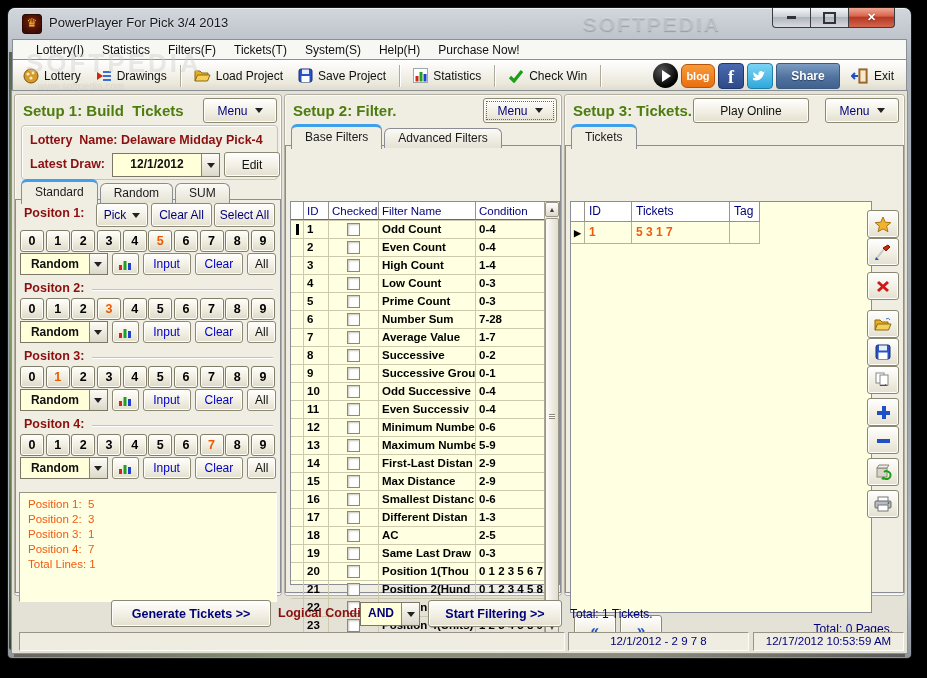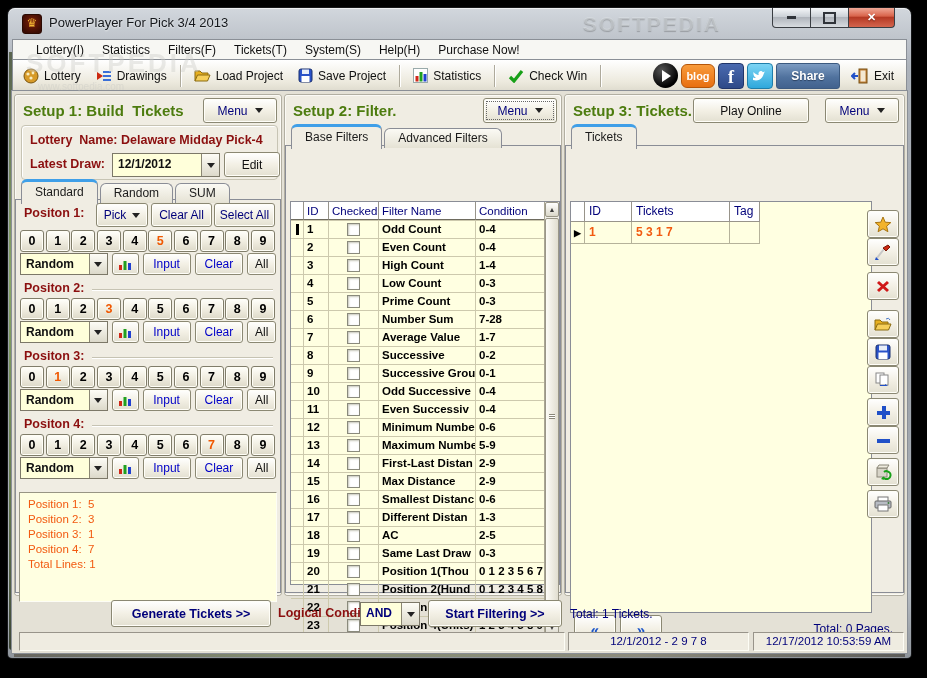--- a/index.html
+++ b/index.html
@@ -73,21 +73,21 @@
        font-size:12px;color:#101010;}
   .menu-btn{position:absolute;top:3px;width:72px;height:23px;gap:7px;color:#00007a;margin-left:6px;}
   .dn-tri{width:0;height:0;border-top:5px solid #222;border-left:4px solid transparent;border-right:4px solid transparent;}
   .focus-dotted{outline:1px dotted #666;outline-offset:-4px;}
 
   .gbox{position:absolute;left:6px;right:3px;top:30px;height:53px;border:1px solid #c7c4b4;border-radius:4px;
        box-shadow:inset 1px 1px 0 #fff;}
   .lname{position:absolute;left:8px;top:7px;color:#8b0f0f;font-weight:bold;font-size:12.5px;white-space:pre;}
   .ldraw{position:absolute;left:8px;top:31px;color:#8b0f0f;font-weight:bold;font-size:12.5px;}
   .combo{display:flex;background:#ffffda;border:1px solid #7c7868;align-items:stretch;}
-  .combo-val{flex:1;padding:3px 5px 8px;font-weight:bold;font-size:12px;color:#101010;}
+  .combo-val{flex:1;padding:3px 5px 8px;font-weight:bold;font-size:12px;color:#101010;text-align:center;}
   .combo-arrow{width:17px;background:linear-gradient(#fdfcf6,#dcd9ca);border-left:1px solid #8a8673;
        display:flex;align-items:center;justify-content:center;}
   .cb-draw{position:absolute;left:90px;top:27px;width:106px;height:22px;}
   .edit-btn{position:absolute;left:202px;top:26px;width:54px;height:23px;}
 
   .tabs{position:absolute;display:flex;padding-left:4px;gap:2px;z-index:2;}
   .tab{height:17px;margin-top:4px;padding:2px 13px 0;font-size:12px;color:#1a1a1a;
        background:linear-gradient(#fbfaf4,#e5e2d4);border:1px solid #8a8d96;border-bottom:none;border-radius:6px 6px 0 0;}
   .tab.active{margin-top:0;height:19px;background:#f0ede3;border-top:3px solid #3f9fe8;padding-top:3px;}
   .tabpage{position:absolute;left:0;right:0;bottom:2px;border:1px solid #8a8d96;background:#f0ede3;}

